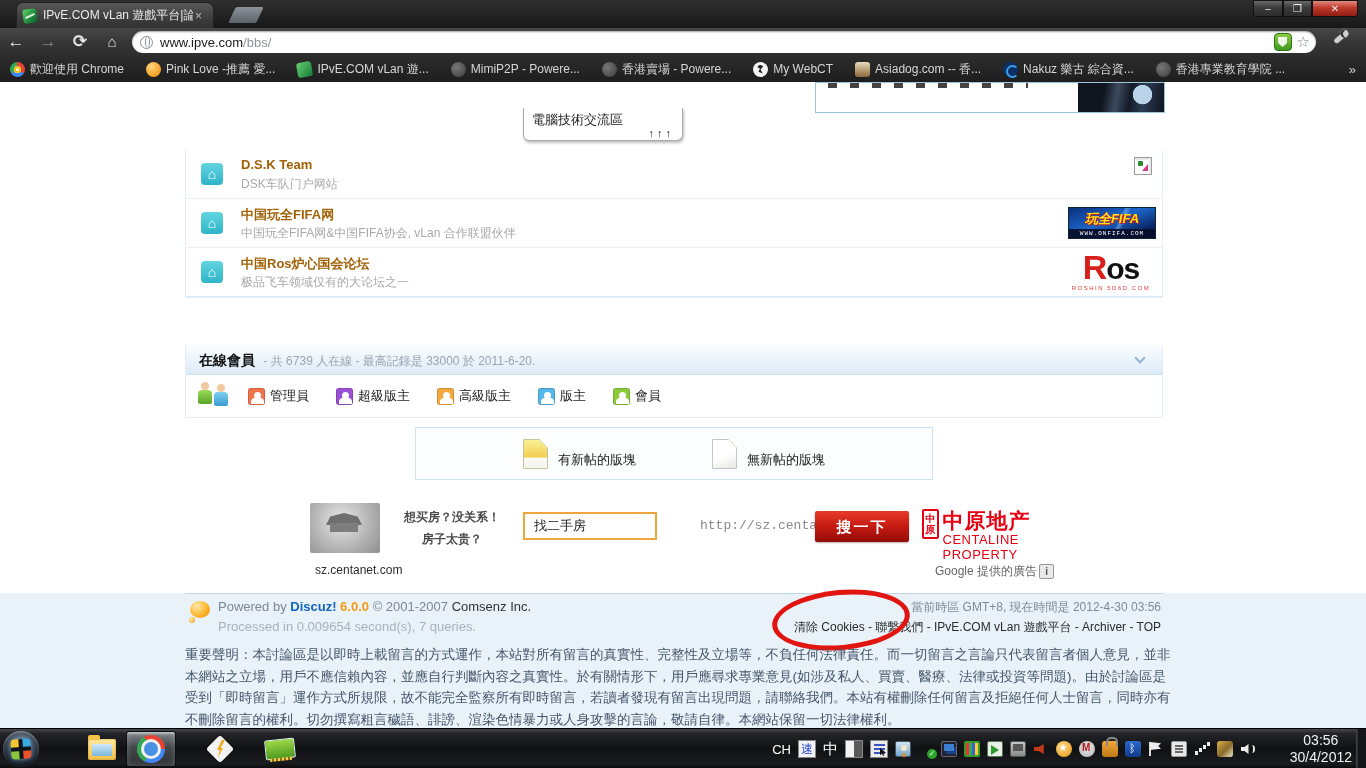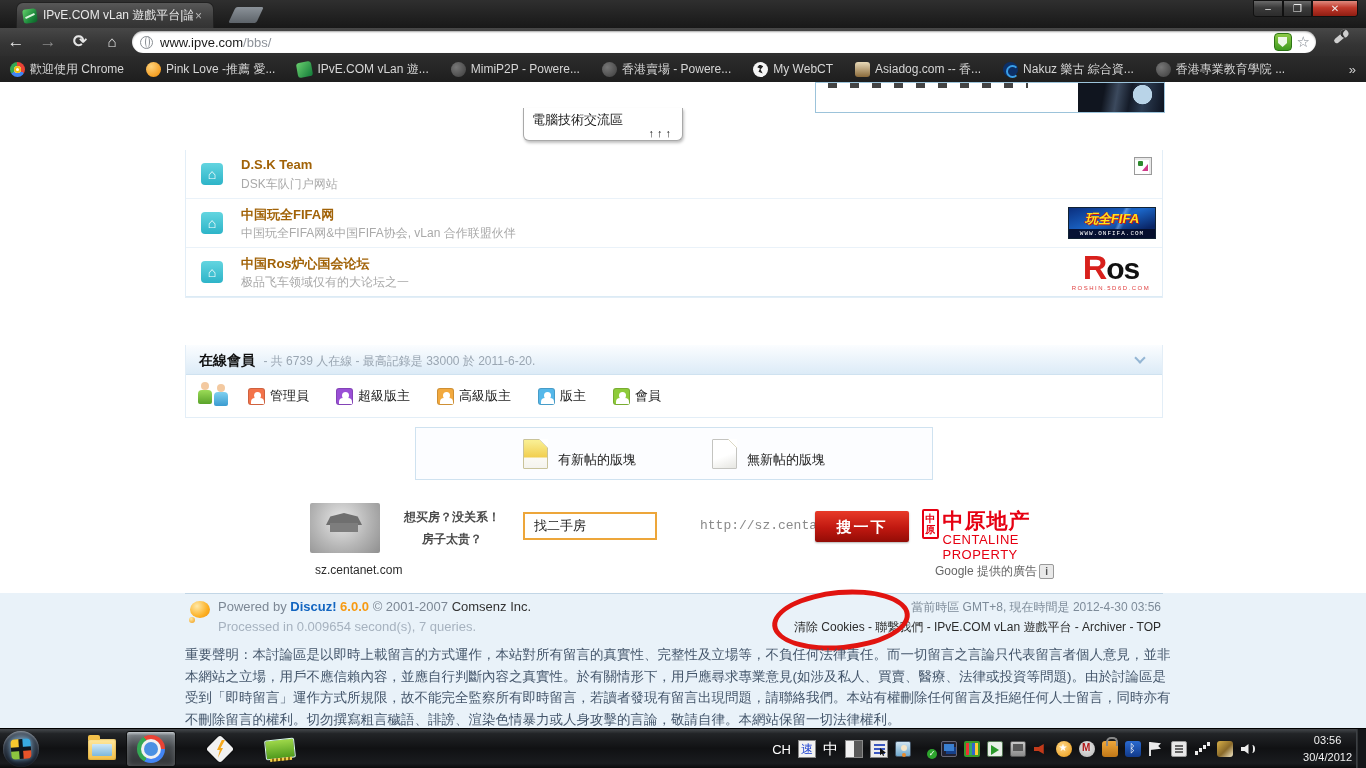--- a/index.html
+++ b/index.html
@@ -287,21 +287,21 @@
   .ti-clip:after { content:""; position:absolute; left:3px; top:3px; width:8px; height:2px; background:#666; box-shadow:0 3px 0 #666,0 6px 0 #666; }
   .ti-signal { background:transparent; }
   .ti-signal:after { content:""; position:absolute; left:1px; bottom:2px; width:3px; height:4px; background:#ececec;
     box-shadow:4px -3px 0 #ececec,8px -6px 0 #ececec,12px -9px 0 #ececec; }
   .ti-hand { background:linear-gradient(135deg,#d8b048,#8a6a2a 55%,#f2e8c8); border-radius:3px; }
   .ti-spk { background:transparent; }
   .ti-spk:after { content:""; position:absolute; left:1px; top:3px; width:10px; height:10px; background:#ececec;
     clip-path:polygon(0 30%,35% 30%,75% 0,75% 100%,35% 70%,0 70%); }
   .ti-spk:before { content:""; position:absolute; right:1px; top:4px; width:4px; height:8px;
     border-right:2px solid #ececec; border-radius:50%; }
-  .clock { position:absolute; right:14px; top:3px; text-align:center; color:#f2f2f2; font-size:11px; line-height:17px; }
+  .clock { position:absolute; right:14px; top:3px; text-align:center; color:#f2f2f2; font-size:14px; line-height:17px; }
   .show-desktop { position:absolute; right:0; top:0; width:10px; height:40px; background:#141619;
     border-left:1px solid #3c4044; box-shadow:inset 1px 0 0 rgba(255,255,255,.12); }
 </style>
 </head>
 <body>
 
 <div id="screen">
 
   <div class="titlebar">
     <div class="tab">

